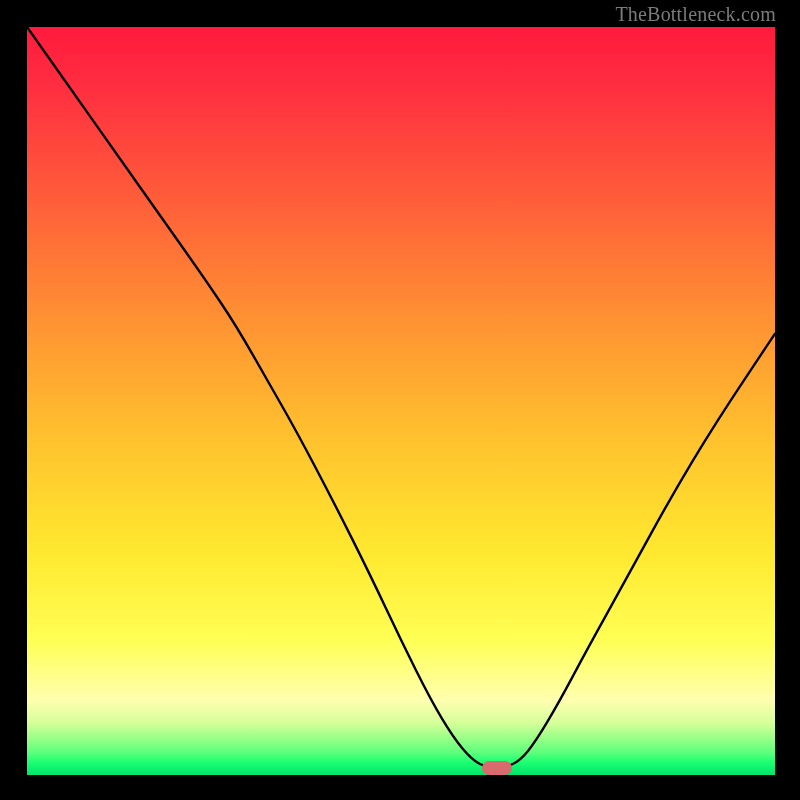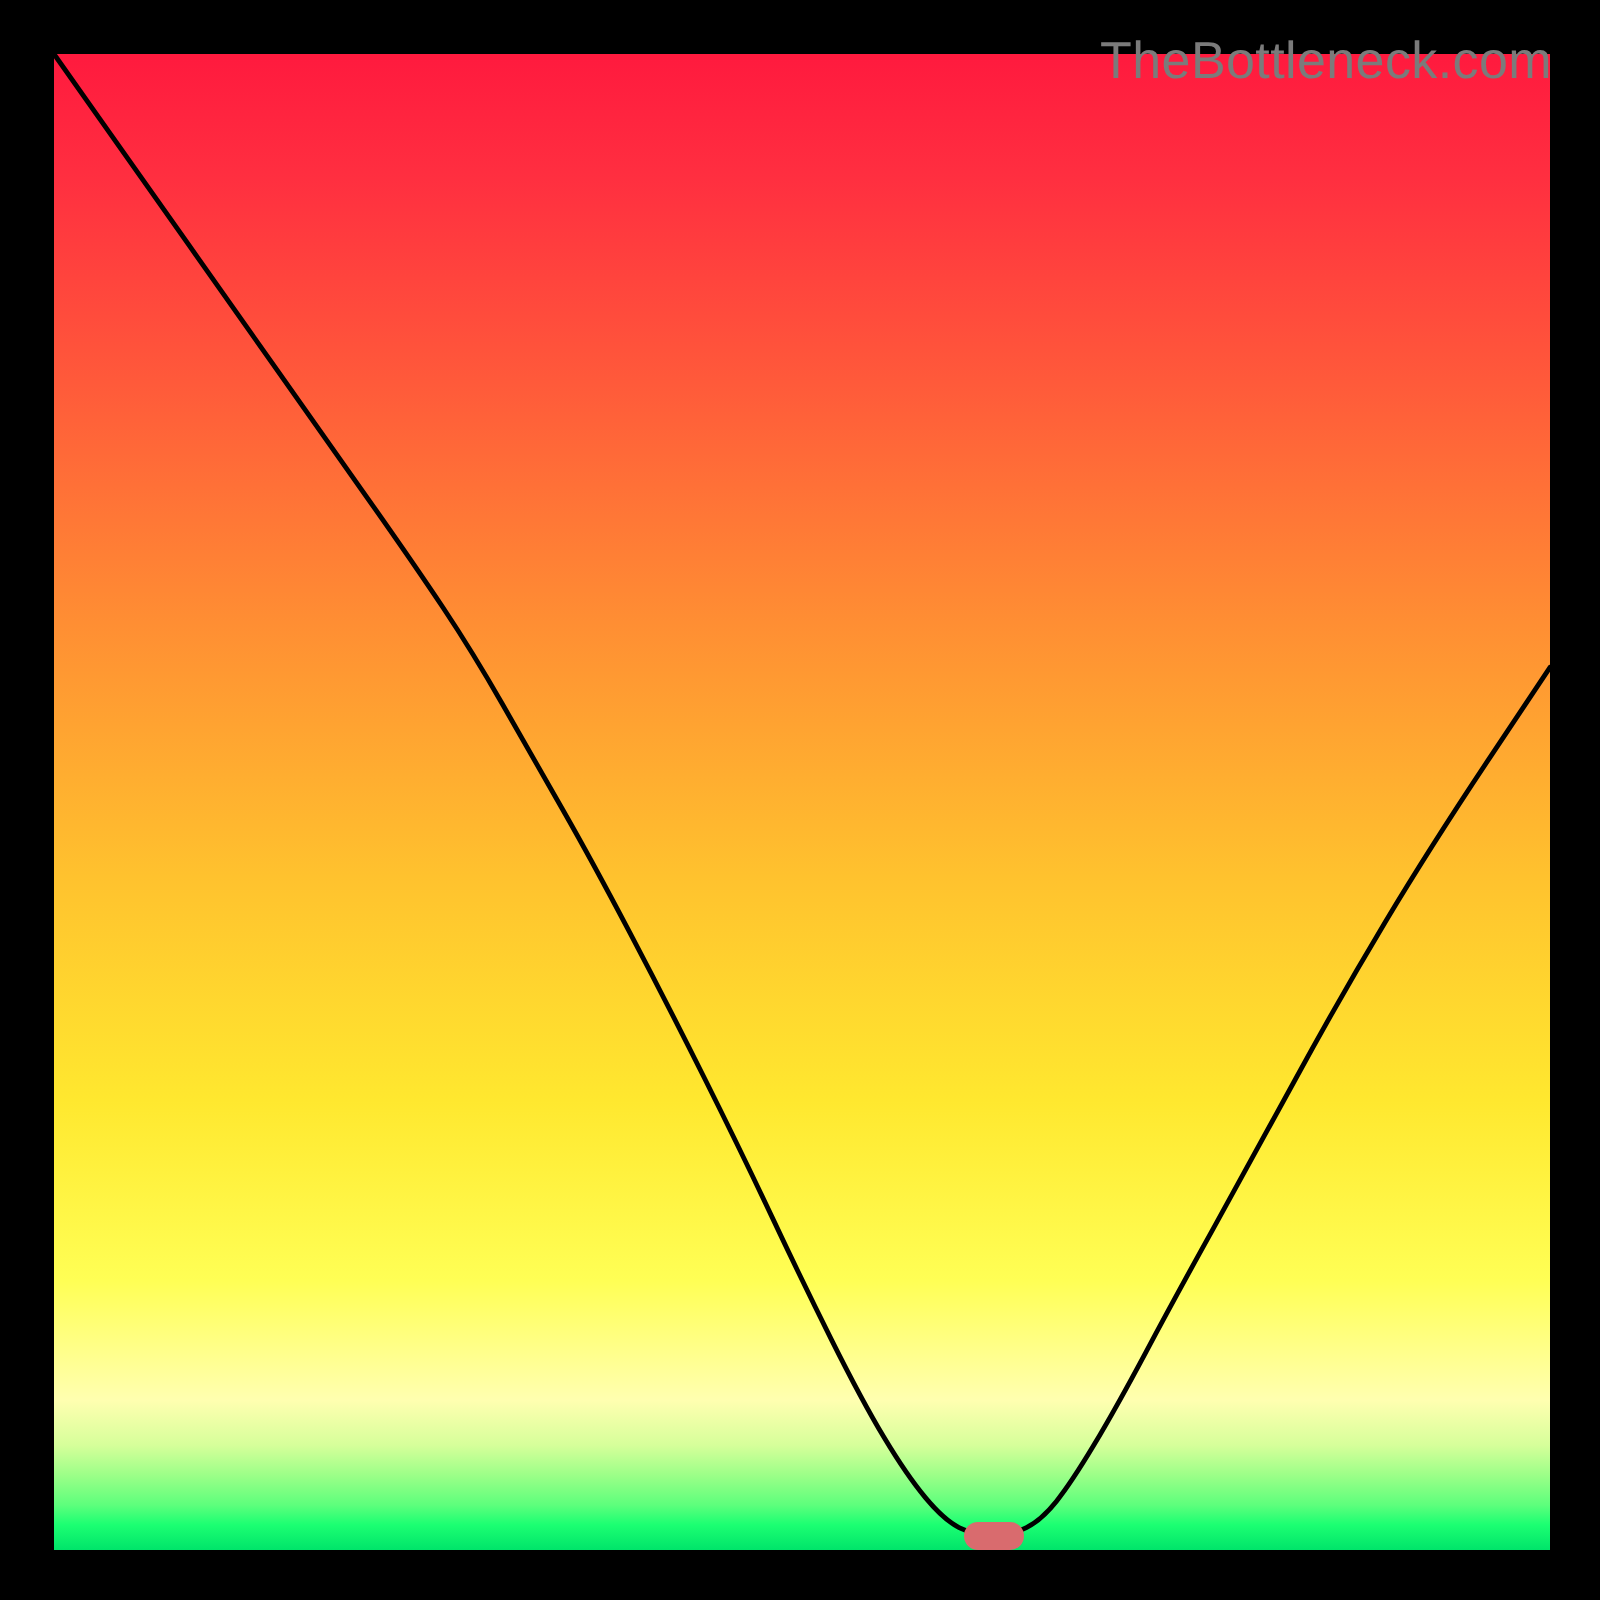--- a/index.html
+++ b/index.html
@@ -59,26 +59,25 @@
   .marker {
     position: absolute;
     border-radius: 999px;
     background: #d96b6e;
   }
   .watermark {
     position: absolute;
     top: 3px;
     right: 24px;
     color: #7b7b7b;
-    font-family: Liberation Sans, sans-serif;
-    font-size: 26px;
+    font-family: Liberation Serif, serif;
+    font-size: 20px;
     font-weight: 400;
     letter-spacing: 0.2px;
     user-select: none;
-    margin-top: 12px;
   }
 </style>
 </head>
 <body>
 
 <div class="frame">
 
   <div class="plot-area">
     <div class="gradient"></div>
 

